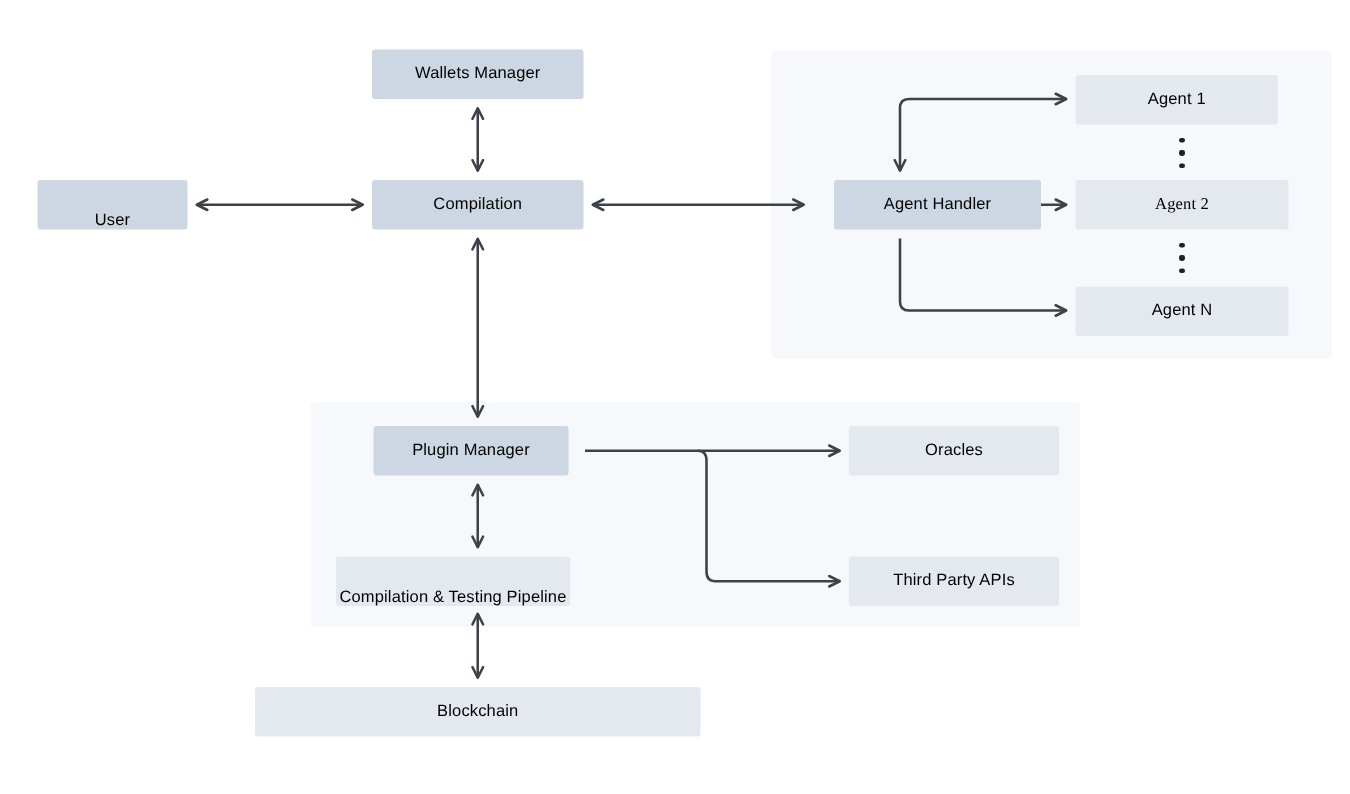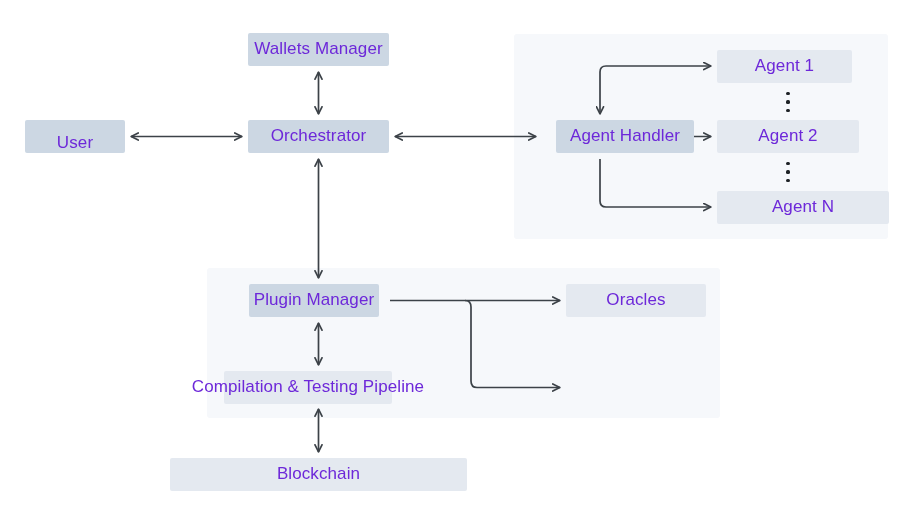--- a/index.html
+++ b/index.html
@@ -20,22 +20,22 @@
     background: #f6f8fb;
     border-radius: 3px;
   }
   .node {
     position: absolute;
     display: flex;
     align-items: center;
     justify-content: center;
     border-radius: 2px;
     box-sizing: border-box;
-    color: #6d28d9;
-    font-size: 17px;
+    color: #000000;
+    font-size: 11px;
     letter-spacing: 0.1px;
     text-align: center;
     line-height: 1.1;
     white-space: nowrap;
   }
   .node.core {
     background: #ccd7e3;
   }
   .node.periph {
     background: #e4e9f0;
@@ -112,61 +112,64 @@
 
   <div class="node core" style="left:25px; top:120px; width:100px; height:33px;align-items:flex-end;">
     <span>User</span>
   </div>
 
   <div class="node core" style="left:248px; top:33px; width:141px; height:33px;">
     <span>Wallets Manager</span>
   </div>
 
   <div class="node core" style="left:248px; top:120px; width:141px; height:33px;">
-    <span>Orchestrator</span>
+    <span>Compilation</span>
   </div>
 
   <div class="node core" style="left:530px; top:120px; width:138px; height:33px;margin-left:26px;">
     <span>Agent Handler</span>
   </div>
 
   <div class="node periph" style="left:717px; top:50px; width:135px; height:33px;">
     <span>Agent 1</span>
   </div>
 
   <div class="dots" style="left:782px; top:88px; width:12px; height:28px;">
     <i></i>
       <i></i>
       <i></i>
   </div>
 
-  <div class="node periph" style="left:717px; top:120px; width:142px; height:33px;">
+  <div class="node periph" style="left:717px; top:120px; width:142px; height:33px;font-family:Liberation Serif, serif;">
     <span>Agent 2</span>
   </div>
 
   <div class="dots" style="left:782px; top:158px; width:12px; height:28px;">
     <i></i>
       <i></i>
       <i></i>
   </div>
 
-  <div class="node periph" style="left:717px; top:191px; width:172px; height:33px;">
+  <div class="node periph" style="left:717px; top:191px; width:142px; height:33px;">
     <span>Agent N</span>
   </div>
 
   <div class="node core" style="left:249px; top:284px; width:130px; height:33px;">
     <span>Plugin Manager</span>
   </div>
 
-  <div class="node periph" style="left:224px; top:371px; width:168px; height:33px;">
+  <div class="node periph" style="left:224px; top:371px; width:156px; height:33px;align-items:flex-end;">
     <span>Compilation &amp; Testing Pipeline</span>
   </div>
 
   <div class="node periph" style="left:566px; top:284px; width:140px; height:33px;">
     <span>Oracles</span>
   </div>
 
   <div class="node periph" style="left:170px; top:458px; width:297px; height:33px;">
     <span>Blockchain</span>
   </div>
 
+  <div class="node periph" style="left:566px; top:371px; width:140px; height:33px;">
+    <span>Third Party APIs</span>
+  </div>
 
 </div>
 
 </body></html>

